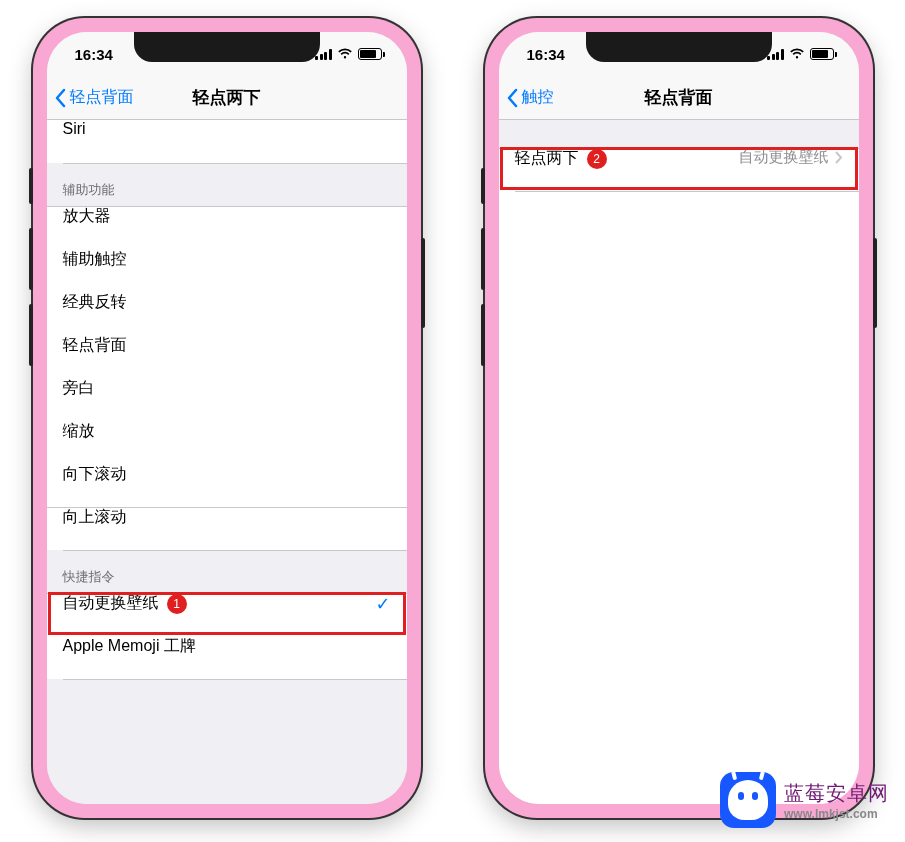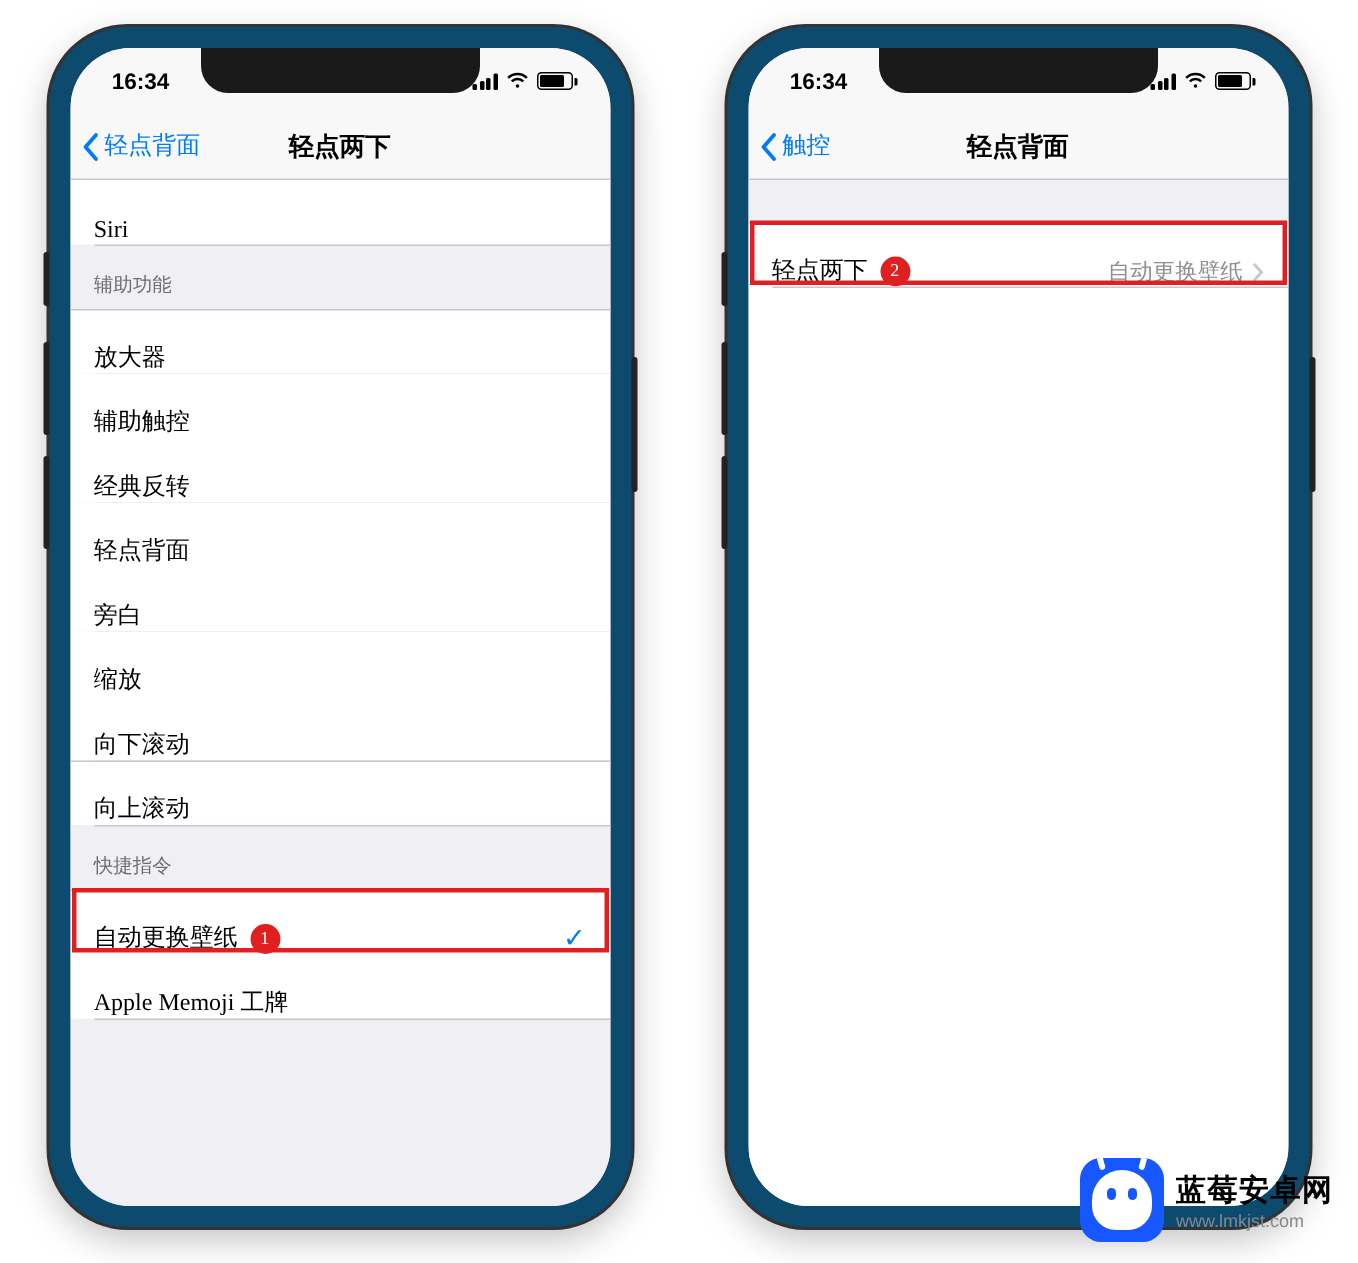--- a/index.html
+++ b/index.html
@@ -13,21 +13,21 @@
     }
     .phones-container {
       display: flex;
       justify-content: center;
       gap: 64px;
       padding-top: 18px;
     }
     .phone-frame {
       width: 388px;
       height: 800px;
-      background: #0c4a6e;
+      background: #f9a8d4;
       border-radius: 52px;
       padding: 14px;
       box-shadow: 0 0 0 2px #333, 0 8px 24px rgba(0,0,0,0.25);
       position: relative;
     }
     .phone-side-btn {
       position: absolute;
       background: #222;
       border-radius: 2px;
     }
@@ -107,27 +107,26 @@
     .section-header {
       padding: 18px 16px 7px;
       font-size: 13px;
       color: #6d6d72;
       background: #efeff4;
     }
     .row {
       background: #fff;
       min-height: 43px;
       display: flex;
-      align-items: flex-end;
+      align-items: flex-start;
       justify-content: space-between;
       padding: 0 16px;
       font-size: 16px;
       color: #000;
       position: relative;
-      font-family: Liberation Serif, serif;
     }
     .row::after {
       content: '';
       position: absolute;
       bottom: 0;
       left: 16px;
       right: 0;
       height: 0.5px;
       background: #c7c7cc;
     }
@@ -182,22 +181,22 @@
       transform:translateX(-50%);
       width:40px; height:40px;
       background:#fff;
       border-radius:20px 20px 16px 16px;
     }
     .wm-eye { position:absolute; width:6px; height:8px; background:#1757ff; border-radius:3px; top:12px; }
     .wm-eye.l{left:10px}.wm-eye.r{right:10px}
     .wm-ant { position:absolute; width:4px; height:10px; background:#fff; border-radius:2px; top:-2px; }
     .wm-ant.l{left:12px; transform:rotate(-15deg)}.wm-ant.r{right:12px; transform:rotate(15deg)}
     .wm-text { display:flex; flex-direction:column; }
-    .wm-title { font-size:20px; font-weight:700; color:#000000; letter-spacing:1px; }
-    .wm-url { font-size:12px; color:#888; }
+    .wm-title { font-size:20px; font-weight:400; color:#701a75; letter-spacing:1px; }
+    .wm-url { font-size:12px; color:#888;font-weight:bold; }
     .spacer { height: 28px; background:#efeff4; }
   </style>
 </head>
 <body>
 
 <div class="phones-container">
 
   <div class="phone-frame">
     <div class="phone-side-btn btn-left1"></div>
     <div class="phone-side-btn btn-left2"></div>

